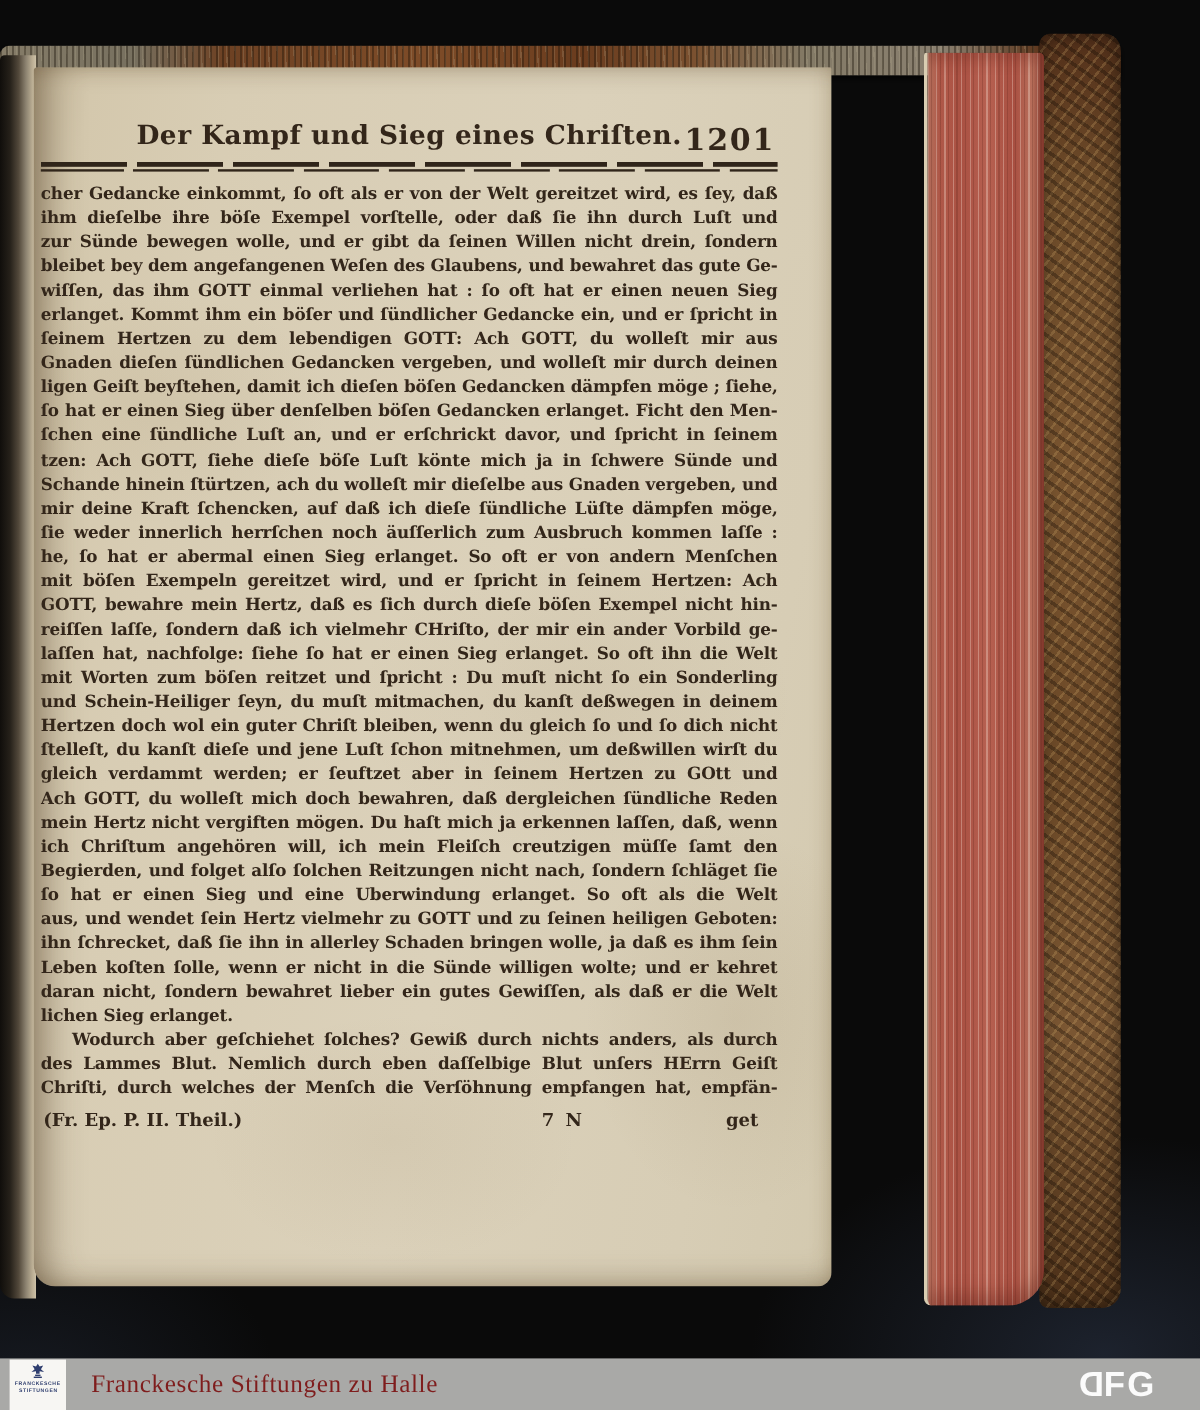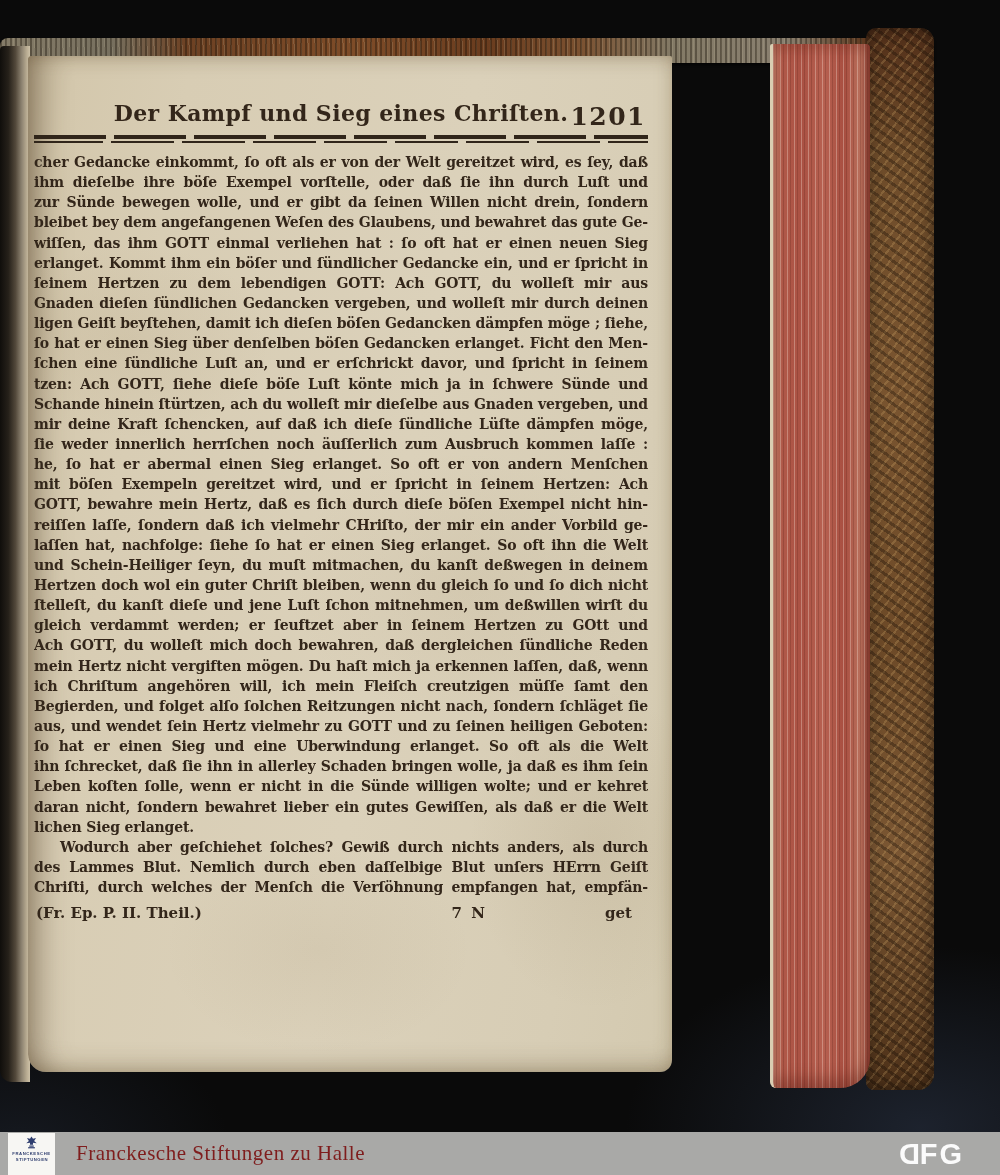--- a/index.html
+++ b/index.html
@@ -32,21 +32,21 @@
   .spine-left{position:absolute;left:0;top:46px;width:30px;height:1036px;border-radius:4px 0 0 12px;
     background:linear-gradient(90deg,#100e0b 0%,#26211a 28%,#53493b 52%,#8c8270 72%,#bbae94 90%,#cdc1a7 100%);}
   .page{position:absolute;left:28px;top:56px;width:644px;height:1016px;border-radius:3px 2px 12px 18px;
     background:
       radial-gradient(ellipse 200px 140px at 16% 28%, rgba(128,104,62,.08), transparent 70%),
       radial-gradient(ellipse 260px 190px at 68% 52%, rgba(128,104,62,.07), transparent 70%),
       radial-gradient(ellipse 180px 230px at 88% 78%, rgba(118,94,56,.10), transparent 70%),
       radial-gradient(ellipse 220px 150px at 45% 88%, rgba(118,94,56,.07), transparent 70%),
       linear-gradient(100deg,#c7ba9e 0%,#d4c8ad 6%,#d8cdb4 20%,#dbd1ba 55%,#d7cdb5 84%,#d3c9af 100%);
     box-shadow:inset 24px 0 32px -16px rgba(70,50,25,.5), inset -10px 0 18px -10px rgba(120,95,55,.28),
-      inset 0 -16px 26px -14px rgba(100,80,45,.35), inset 0 12px 18px -12px rgba(100,80,45,.28);}
+      inset 0 -16px 26px -14px rgba(100,80,45,.35), inset 0 12px 18px -12px rgba(100,80,45,.28);padding-left:21px;}
 
   
   .text-col{position:absolute;left:6px;top:44px;width:614px;color:#33261a;}
   .running-head{position:relative;height:32px;}
   .head-title{display:block;text-align:center;font-size:22px;font-weight:bold;letter-spacing:.4px;}
   .page-num{position:absolute;right:2px;top:2px;font-size:25px;font-weight:bold;letter-spacing:1.5px;}
   .rule{width:100%;}
   .rule1{margin-top:3px;height:3.5px;background:repeating-linear-gradient(90deg,#30251a 0 72px, rgba(0,0,0,0) 72px 80px);}
   .rule2{margin-top:2.5px;height:2px;background:repeating-linear-gradient(90deg,#30251a 0 63px, rgba(0,0,0,0) 63px 71px) 6px 0;}
   .body{margin-top:9px;font-size:14px;line-height:20.15px;font-weight:bold;letter-spacing:-.15px;}
@@ -103,30 +103,31 @@
           <div class="line">ſchen eine ſündliche Luſt an, und er erſchrickt davor, und ſpricht in ſeinem Her-</div>
           <div class="line">tzen: Ach GOTT, ſiehe dieſe böſe Luſt könte mich ja in ſchwere Sünde und</div>
           <div class="line">Schande hinein ſtürtzen, ach du wolleſt mir dieſelbe aus Gnaden vergeben, und</div>
           <div class="line">mir deine Kraft ſchencken, auf daß ich dieſe ſündliche Lüſte dämpfen möge, und</div>
           <div class="line">ſie weder innerlich herrſchen noch äuſſerlich zum Ausbruch kommen laſſe : ſie-</div>
           <div class="line">he, ſo hat er abermal einen Sieg erlanget. So oft er von andern Menſchen</div>
           <div class="line">mit böſen Exempeln gereitzet wird, und er ſpricht in ſeinem Hertzen: Ach lieber</div>
           <div class="line">GOTT, bewahre mein Hertz, daß es ſich durch dieſe böſen Exempel nicht hin-</div>
           <div class="line">reiſſen laſſe, ſondern daß ich vielmehr CHriſto, der mir ein ander Vorbild ge-</div>
           <div class="line">laſſen hat, nachfolge: ſiehe ſo hat er einen Sieg erlanget. So oft ihn die Welt</div>
+          <div class="line">mit Worten zum böſen reitzet und ſpricht : Du muſt nicht ſo ein Sonderling</div>
           <div class="line">und Schein-Heiliger ſeyn, du muſt mitmachen, du kanſt deßwegen in deinem</div>
           <div class="line">Hertzen doch wol ein guter Chriſt bleiben, wenn du gleich ſo und ſo dich nicht</div>
           <div class="line">ſtelleſt, du kanſt dieſe und jene Luſt ſchon mitnehmen, um deßwillen wirſt du nicht</div>
           <div class="line">gleich verdammt werden; er ſeuftzet aber in ſeinem Hertzen zu GOtt und ſpricht:</div>
           <div class="line">Ach GOTT, du wolleſt mich doch bewahren, daß dergleichen ſündliche Reden</div>
           <div class="line">mein Hertz nicht vergiften mögen. Du haſt mich ja erkennen laſſen, daß, wenn</div>
           <div class="line">ich Chriſtum angehören will, ich mein Fleiſch creutzigen müſſe ſamt den Lüſten und</div>
           <div class="line">Begierden, und folget alſo ſolchen Reitzungen nicht nach, ſondern ſchläget ſie</div>
+          <div class="line">ſo hat er einen Sieg und eine Uberwindung erlanget. So oft als die Welt</div>
           <div class="line">aus, und wendet ſein Hertz vielmehr zu GOTT und zu ſeinen heiligen Geboten:</div>
-          <div class="line">ſo hat er einen Sieg und eine Uberwindung erlanget. So oft als die Welt</div>
           <div class="line">ihn ſchrecket, daß ſie ihn in allerley Schaden bringen wolle, ja daß es ihm ſein</div>
           <div class="line">Leben koſten ſolle, wenn er nicht in die Sünde willigen wolte; und er kehret ſich</div>
           <div class="line">daran nicht, ſondern bewahret lieber ein gutes Gewiſſen, als daß er die Welt</div>
           <div class="line short">lichen Sieg erlanget.</div>
           <div class="line indent">Wodurch aber geſchiehet ſolches? Gewiß durch nichts anders, als durch</div>
           <div class="line">des Lammes Blut. Nemlich durch eben daſſelbige Blut unſers HErrn Geiſt</div>
           <div class="line">Chriſti, durch welches der Menſch die Verſöhnung empfangen hat, empfän-</div>
         </div>
       <div class="footer-row">
         <span class="sig-left">(Fr. Ep. P. II. Theil.)</span>

